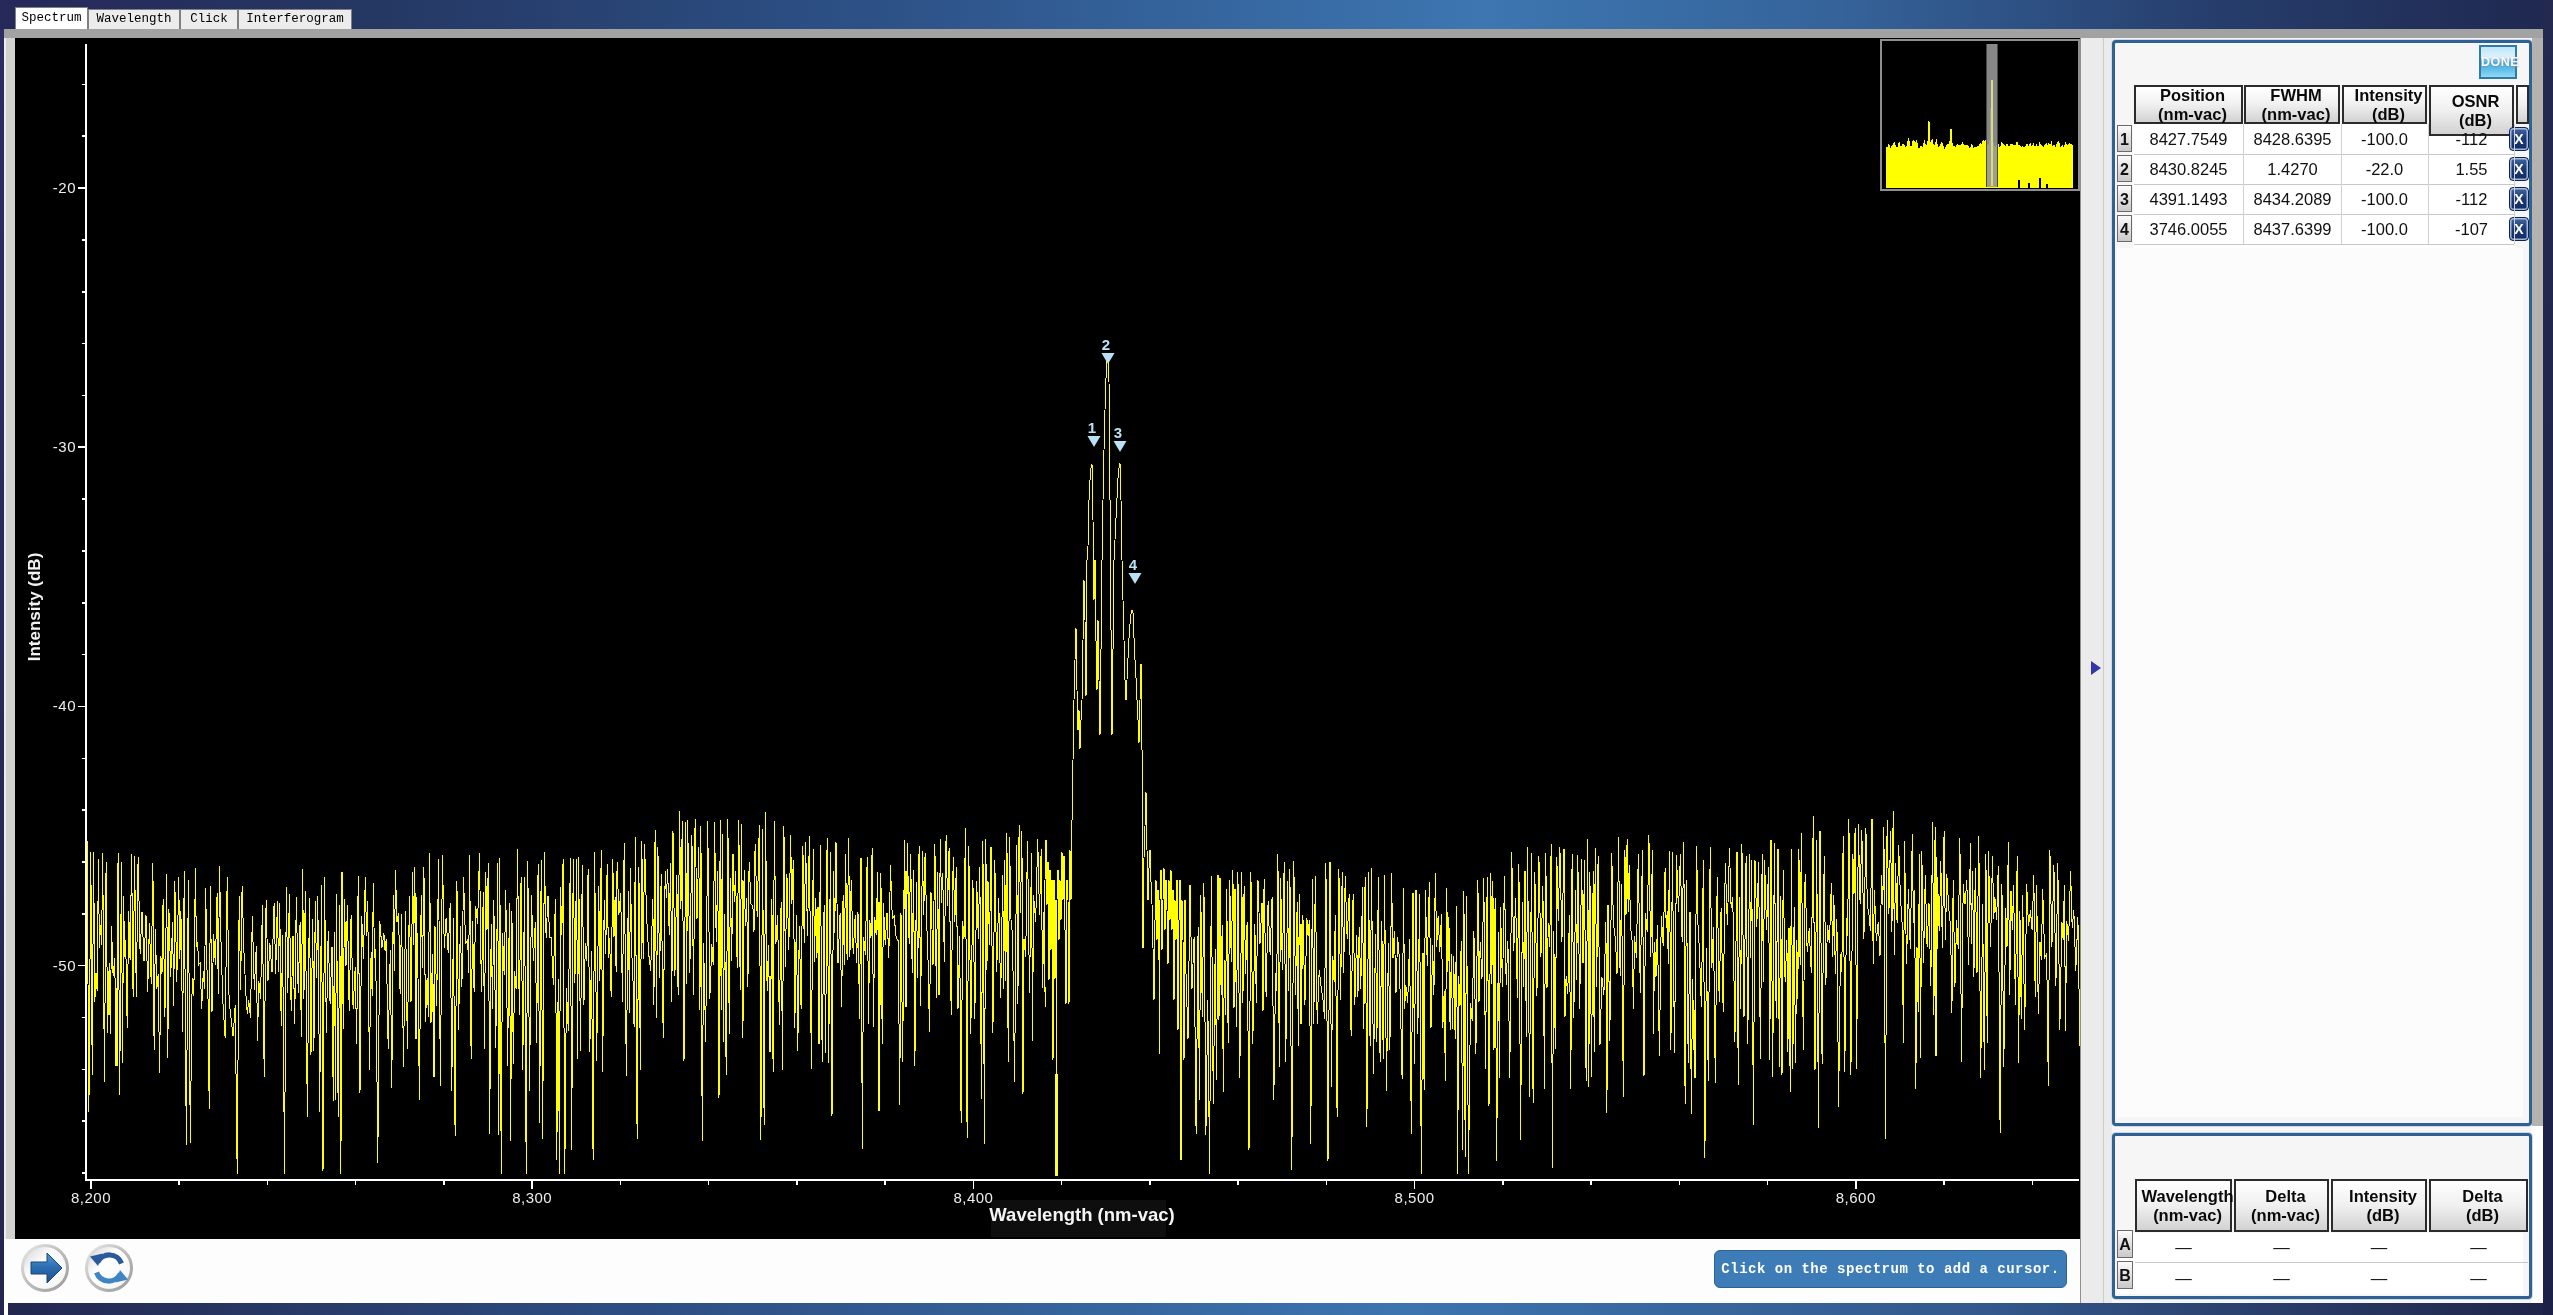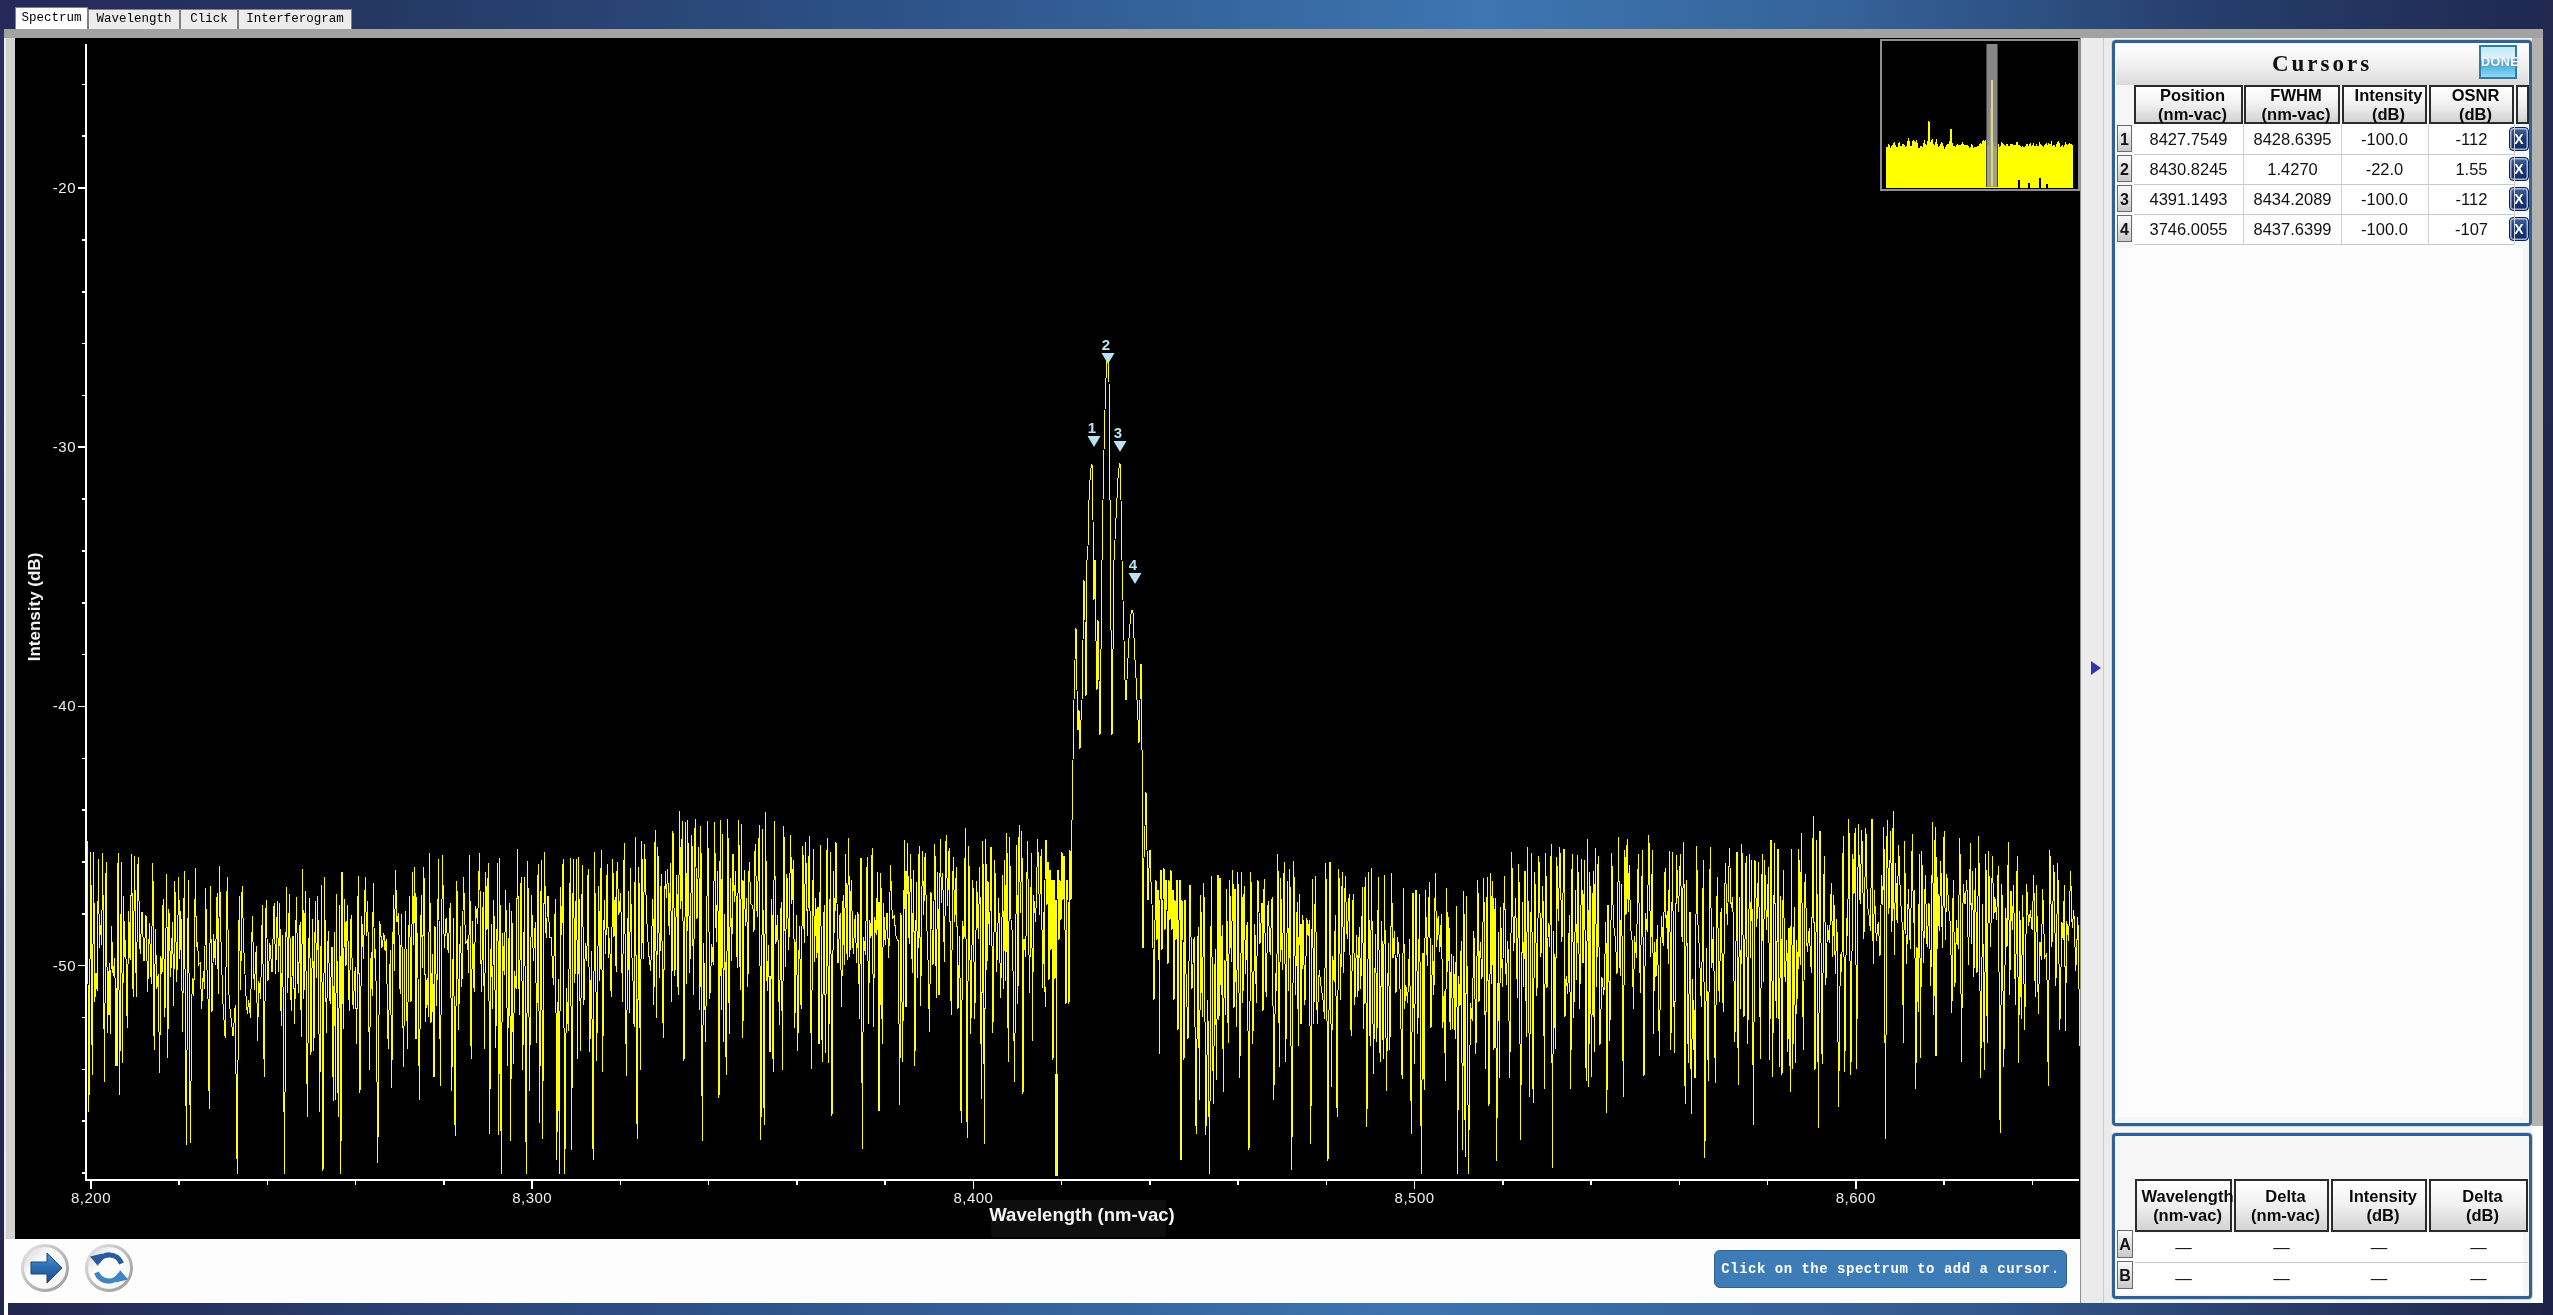--- a/index.html
+++ b/index.html
@@ -126,34 +126,33 @@
 <path d="M1986.5 43.5 V187 M1997.5 43.5 V187" stroke="#4a4a4a" stroke-width="1"></path>
 <path d="M1991.5 80 V186" stroke="#d9d98c" stroke-width="2"></path>
 </g>
 </svg>
     </div>
 <div class="abs" id="splitter"></div>
 <div class="abs" id="splitline"></div>
 <div class="abs" id="splitarrow"></div>
 <div class="abs" id="rightbg"></div>
 <div class="panel" id="cpanel"></div>
-<div class="ptitle" id="ctitle">Cursors</div>
 <div id="done">DONE</div>
 <div class="abs" style="left:2133px;top:124px;width:382px;height:124px;background:#fff"></div>
 <div class="abs" style="left:2117px;top:248px;width:406px;height:869px;background:#fcfcfc"></div>
 <div class="hc" style="left:2134px;top:85px;width:109px;height:39px">
       <span>Position<br>(nm-vac)</span>
     </div>
     <div class="hc" style="left:2244px;top:85px;width:96px;height:39px">
       <span>FWHM<br>(nm-vac)</span>
     </div>
     <div class="hc" style="left:2342px;top:85px;width:85px;height:39px">
       <span>Intensity<br>(dB)</span>
     </div>
-    <div class="hc" style="left:2429px;top:85px;width:85px;height:39px">
+    <div class="hc" style="left:2429px;top:85px;width:85px;height:51px">
       <span>OSNR<br>(dB)</span>
     </div>
     <div class="hc" style="left:2516px;top:85px;width:13px;height:39px"></div>
 <div class="rnb" style="left:2117px;top:125px;width:15px;height:27px;line-height:27px">1</div>
 <div class="val" style="left:2134px;top:124px;width:109px;height:30px;line-height:30px">8427.7549</div>
 <div class="val" style="left:2244px;top:124px;width:97px;height:30px;line-height:30px">8428.6395</div>
 <div class="val" style="left:2342px;top:124px;width:85px;height:30px;line-height:30px">-100.0</div>
 <div class="val" style="left:2429px;top:124px;width:85px;height:30px;line-height:30px">-112</div>
 <div class="xbtn" style="left:2509px;top:127px">X</div>
 <div class="rnb" style="left:2117px;top:155px;width:15px;height:27px;line-height:27px">2</div>

